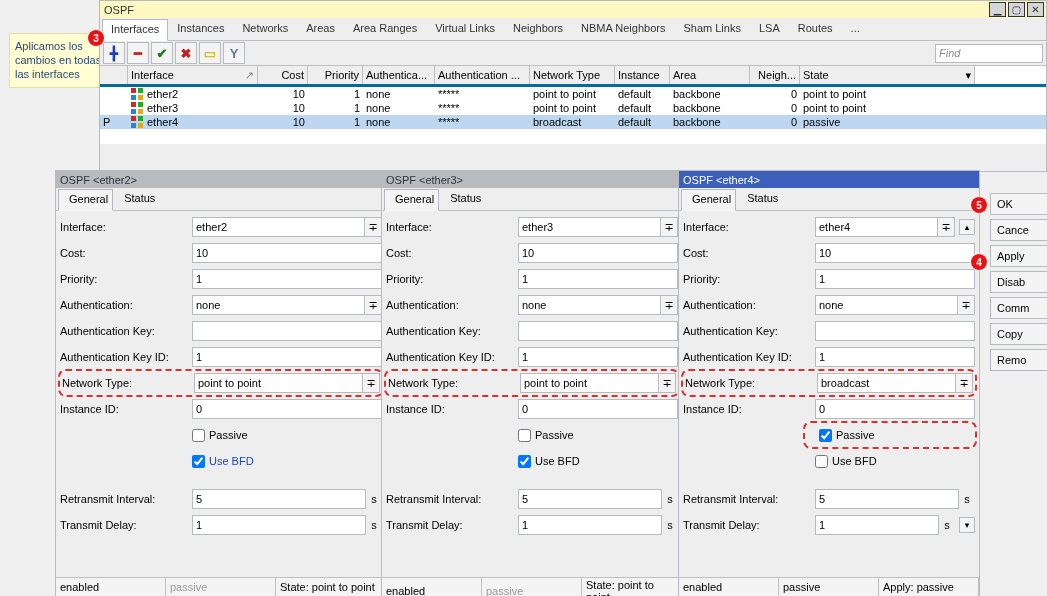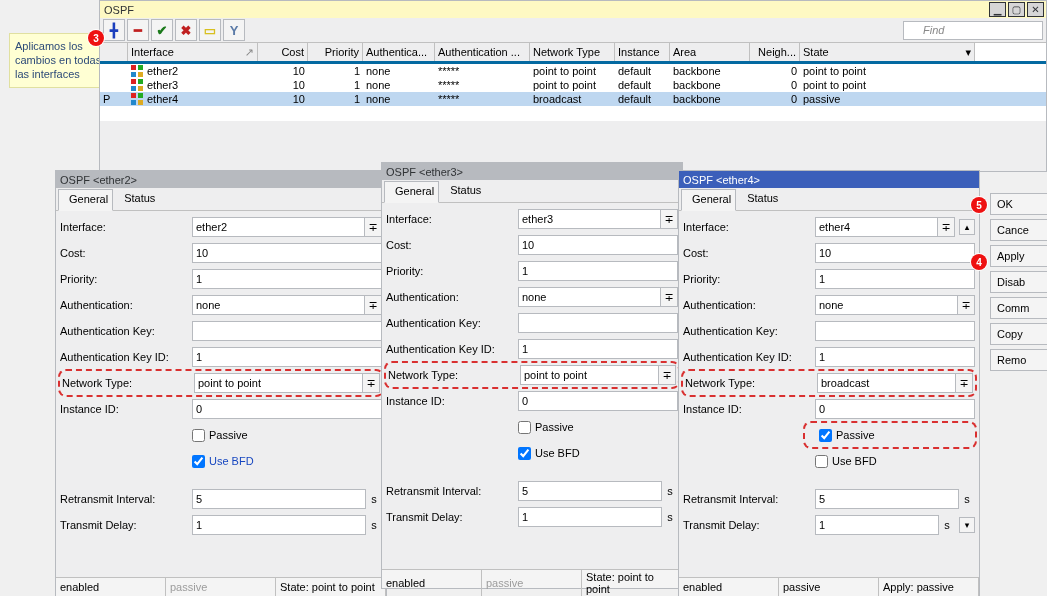--- a/index.html
+++ b/index.html
@@ -9,21 +9,21 @@
 
 .win-main{position:absolute;left:99px;top:0;right:0;height:170px;background:#eeeeef;border:1px solid #b7babf}
 .titlebar{height:17px;background:#fef9c3;color:#303336;display:flex;align-items:center;padding:0 2px 0 4px;font-size:11px}
 .titlebar .ttl{flex:1}
 .titlebar .btn{width:15px;height:13px;border:1px solid #303336;display:inline-flex;align-items:center;justify-content:center;margin-left:2px;background:#d6d6d6;font-size:10px}
 .tabs{display:flex;gap:0;background:#eeeeef;border-bottom:1px solid #c0c0c0;height:22px;padding-left:2px}
 .tab{padding:3px 8px 0 8px;border:1px solid transparent;border-bottom:none;color:#333;cursor:default}
 .tab.active{background:#fff;border-color:#b7babf;border-bottom:1px solid #fff;position:relative;top:1px}
 .toolbar{height:24px;display:flex;align-items:center;gap:2px;padding:0 3px;border-bottom:1px solid #c0c0c0}
 .tbtn{width:20px;height:20px;border:1px solid #b7babf;display:inline-flex;align-items:center;justify-content:center;background:#f4f4f4;font-size:13px;font-weight:bold}
-.find{margin-left:auto;width:100px;height:17px;border:1px solid #b7babf;background:#fff;color:#888;font-style:italic;padding:0 19px;display:flex;align-items:center}
+.find{margin-left:auto;width:100px;height:17px;border:1px solid #b7babf;background:#fff;color:#888;font-style:italic;padding:0 3px;display:flex;align-items:center}
 
 .grid{background:#fff;height:78px;overflow:hidden}
 .gh{display:grid;grid-template-columns:28px 130px 50px 55px 72px 95px 85px 55px 80px 50px 175px;height:18px;border-bottom:3px solid #0369a1}
 .gh div{border-right:1px solid #c0c0c0;padding:1px 3px;background:#eeeeef;display:flex;align-items:center;white-space:nowrap;overflow:hidden;font-size:11px}
 .gh div.r{justify-content:flex-end}
 .gr{display:grid;grid-template-columns:28px 130px 50px 55px 72px 95px 85px 55px 80px 50px 175px;height:14px}
 .gr div{padding:0 3px;display:flex;align-items:center;white-space:nowrap;overflow:hidden;font-size:11px}
 .gr div.r{justify-content:flex-end}
 .gr.sel{background:#bed7f0}
 .iface-icon{width:12px;height:12px;margin-right:4px;display:inline-block}
@@ -65,20 +65,34 @@
 
 <div class="note">Aplicamos los cambios en todas las interfaces</div>
 
 <div class="win-main">
   <div class="titlebar">
     <span class="ttl">OSPF</span>
     <span class="btn">▁</span>
     <span class="btn">▢</span>
     <span class="btn">✕</span>
   </div>
+  <div class="tabs">
+    <div class="tab active">Interfaces</div>
+    <div class="tab">Instances</div>
+    <div class="tab">Networks</div>
+    <div class="tab">Areas</div>
+    <div class="tab">Area Ranges</div>
+    <div class="tab">Virtual Links</div>
+    <div class="tab">Neighbors</div>
+    <div class="tab">NBMA Neighbors</div>
+    <div class="tab">Sham Links</div>
+    <div class="tab">LSA</div>
+    <div class="tab">Routes</div>
+    <div class="tab">...</div>
+  </div>
   <div class="toolbar">
     <span class="tbtn" style="color:#1b3fbd">╋</span>
     <span class="tbtn" style="color:#c02020">━</span>
     <span class="tbtn" style="color:#1b7a1b">✔</span>
     <span class="tbtn" style="color:#c02020">✖</span>
     <span class="tbtn" style="color:#d8c020">▭</span>
     <span class="tbtn" style="color:#5a7aa7">Y</span>
     <span class="find">Find</span>
   </div>
   <div class="grid">
@@ -237,21 +251,21 @@
           <span class="unit">s</span>
         </div>
   </div>
   <div class="statbar">
     <div>enabled</div>
     <div class="dim">passive</div>
     <div>State: point to point</div>
   </div>
 </div>
 
-<div class="dwin" style="left:381px;top:162px;width:300px;height:425px">
+<div class="dwin" style="left:381px;top:170px;width:300px;height:425px">
   <div class="titlebar">
         <span class="ttl">OSPF &lt;ether3&gt;</span>
       </div>
   <div class="dtabs">
     <div class="dtab active">General</div>
     <div class="dtab">Status</div>
   </div>
   <div class="form">
     <div class="row">
           <label>Interface:</label>

